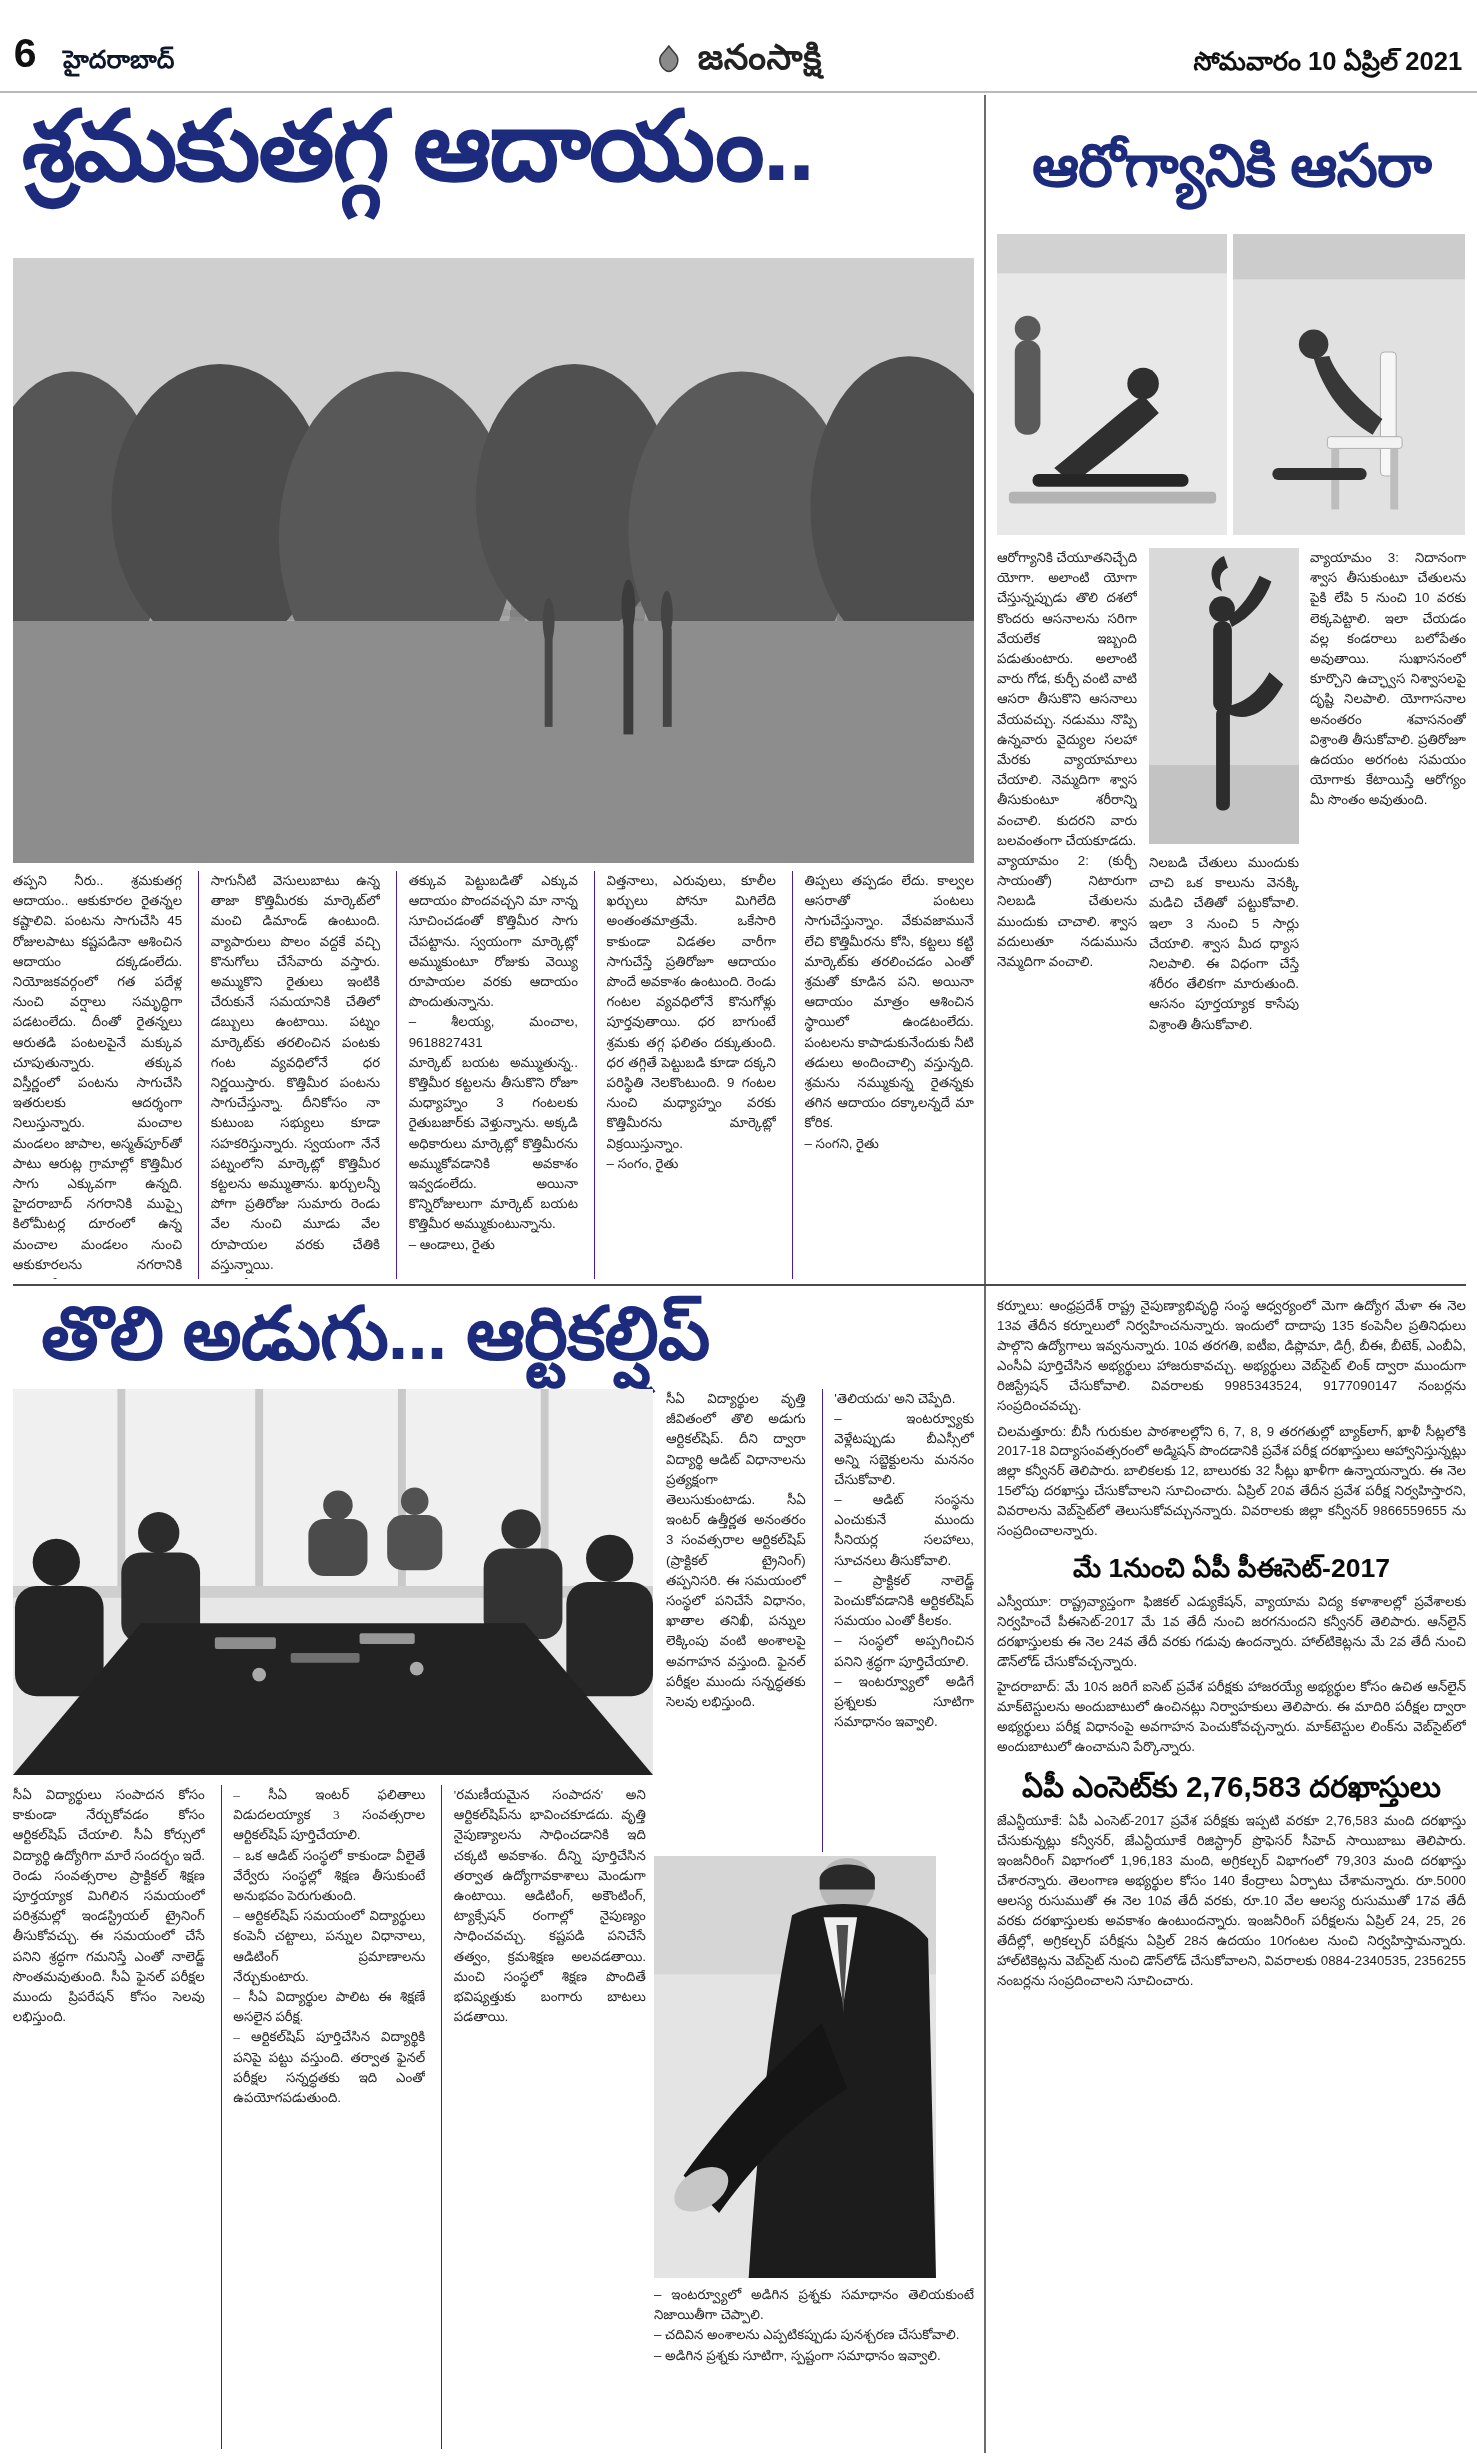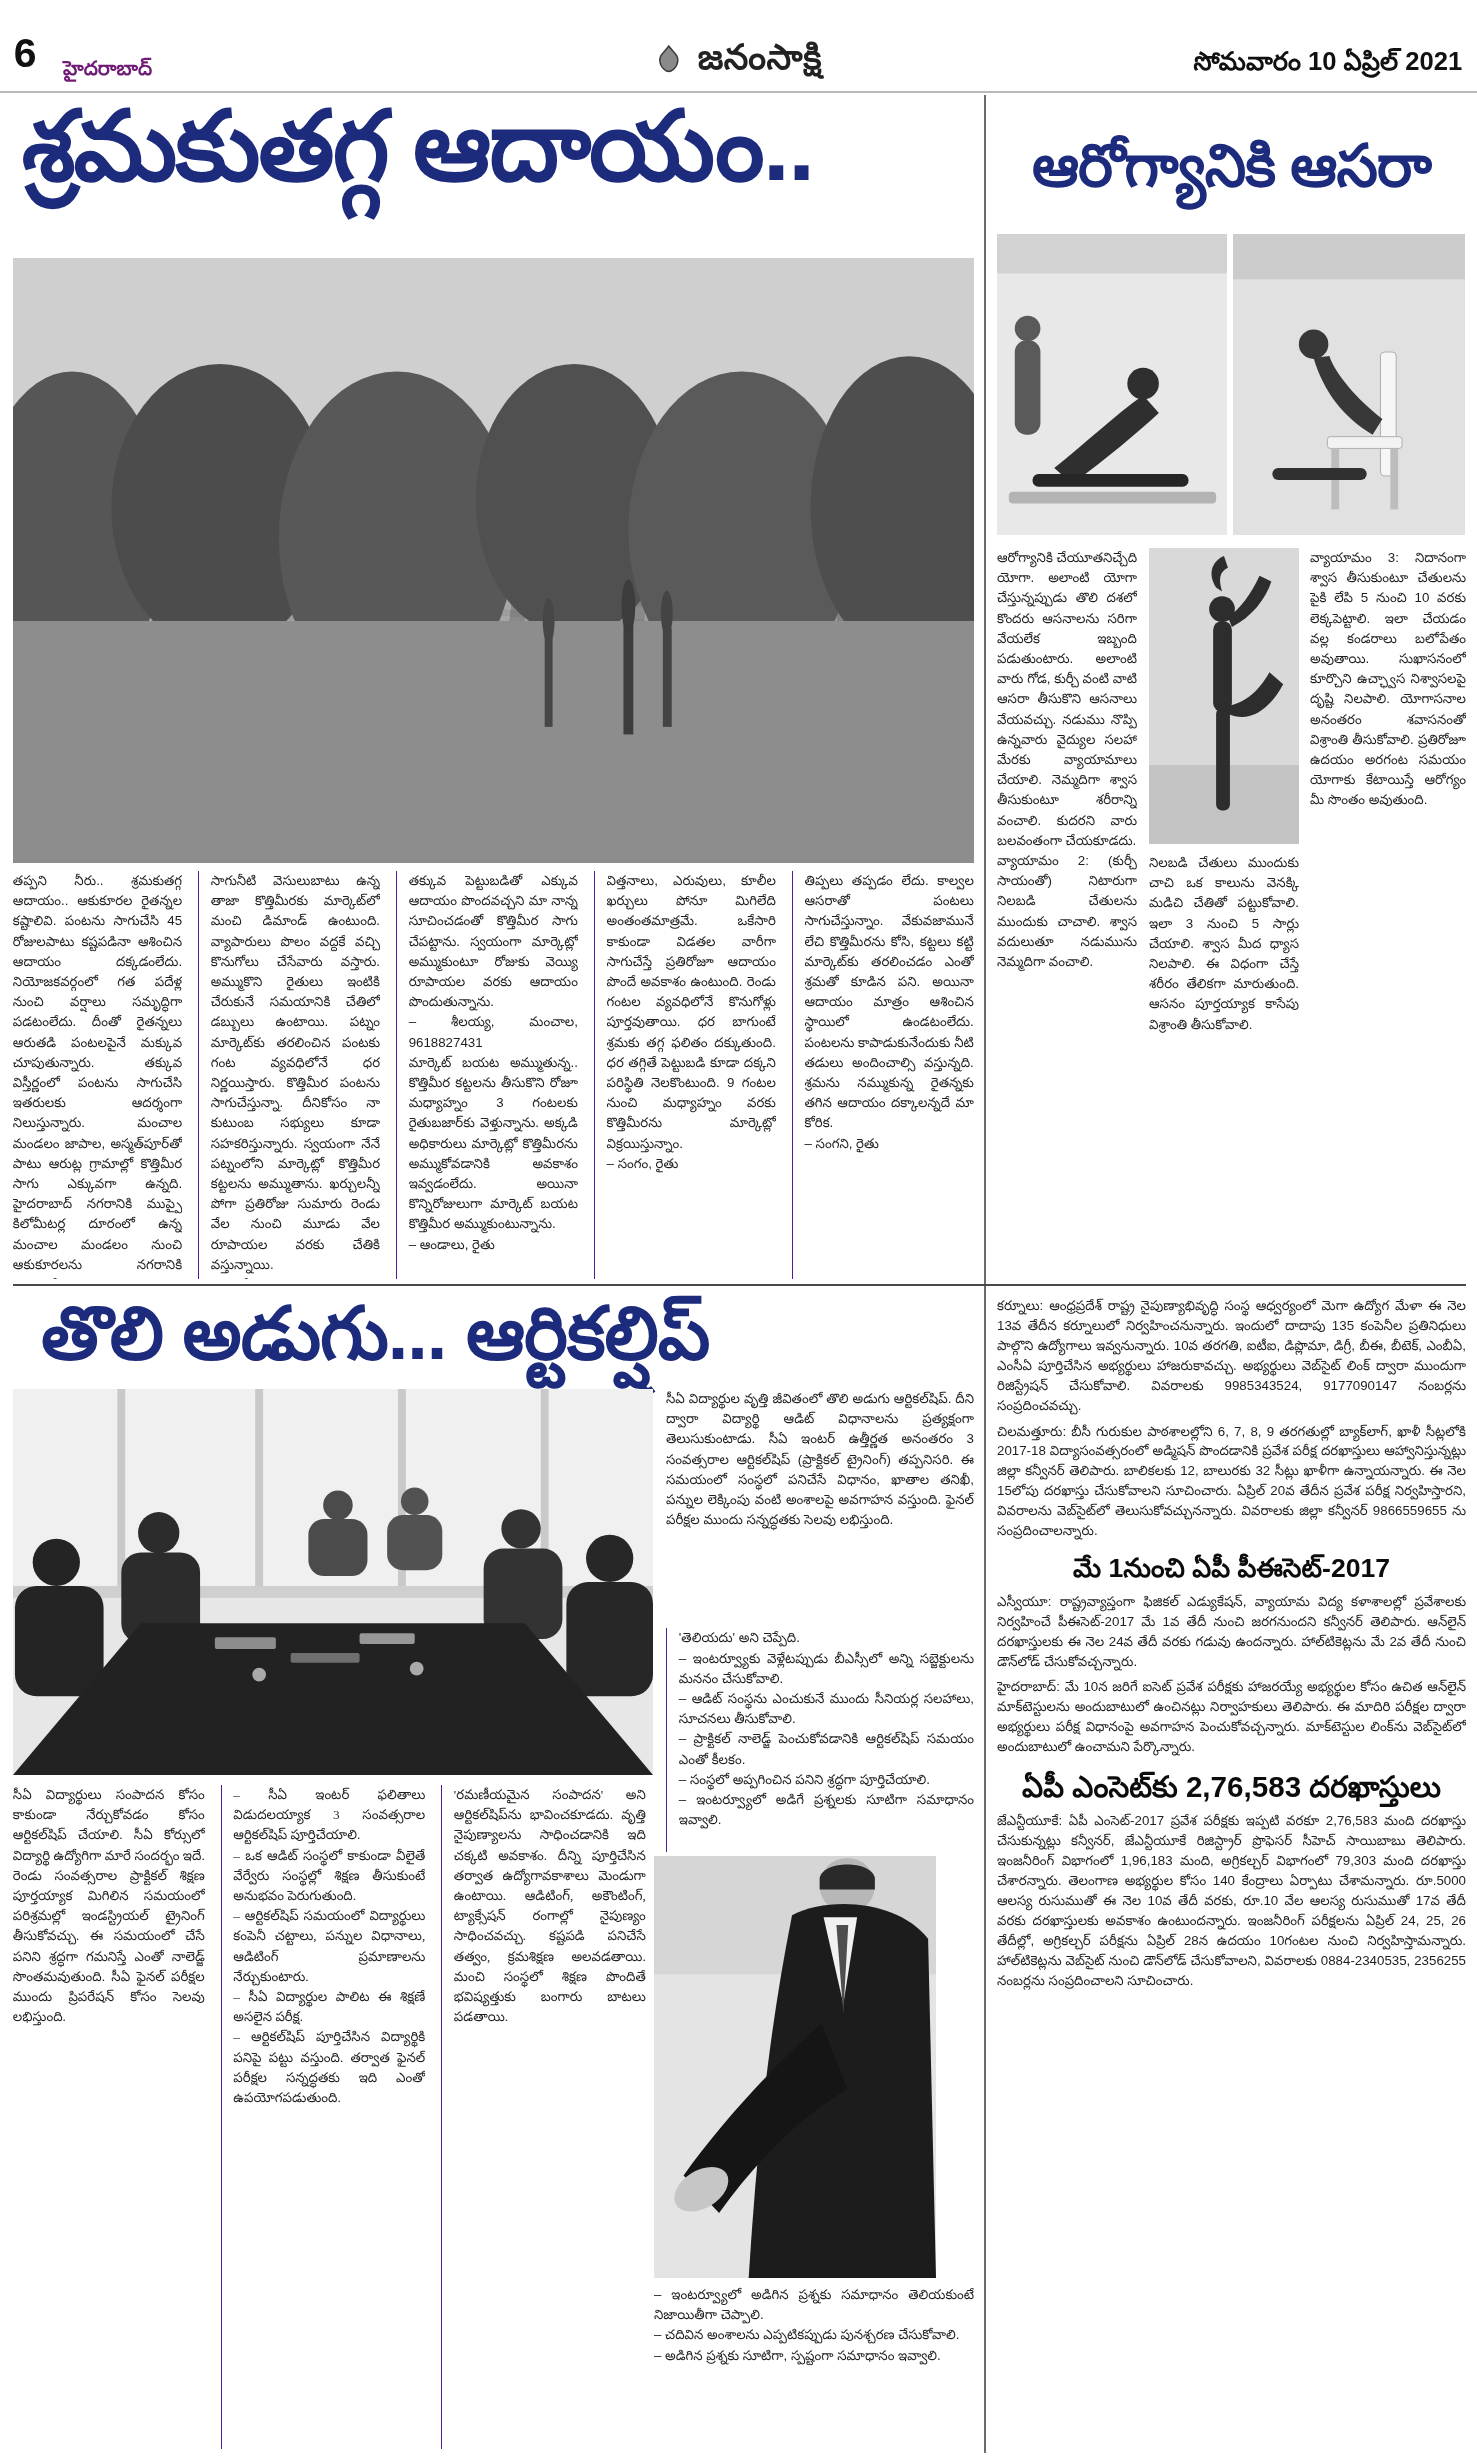--- a/index.html
+++ b/index.html
@@ -4,21 +4,21 @@
 <style>
   html,body{margin:0;padding:0;}
   body{
     width:1478px;height:2463px;position:relative;background:#ffffff;
     font-family:"Liberation Sans","DejaVu Sans",sans-serif;color:#1c1c1c;
     overflow:hidden;
   }
   .abs{position:absolute;}
   
   .hdr-pagenum{left:13.8px;top:29.6px;font-size:41px;font-weight:bold;color:#111;}
-  .hdr-edition{left:63px;top:45px;font-size:20px;font-weight:bold;color:#701a75;margin-top:12px;}
+  .hdr-edition{left:63px;top:45px;font-size:25px;font-weight:bold;color:#0f172a;}
   .hdr-masthead{left:0;top:37px;width:100%;text-align:center;font-size:35px;font-weight:bold;color:#222;
     letter-spacing:0.5px;}
   .hdr-masthead .logo{display:inline-block;vertical-align:-3.9px;margin-right:5.9px;}
   .hdr-date{right:15.8px;top:47px;font-size:25.6px;font-weight:bold;color:#111;}
   .hdr-rule{left:0;top:91px;width:1478px;height:2px;background:#b9b9b9;}
   
   .v-divider{left:984px;top:95px;width:2px;height:2358px;background:#6b6b6b;}
   .mid-rule{left:12.8px;top:1284px;width:1453px;height:2px;background:#4a4a4a;}
   
   .headline-blue{color:#1d2b7d;font-weight:bold;line-height:1.25;}
@@ -177,21 +177,21 @@
       <rect x="562" y="196" width="88" height="116" rx="22" fill="#272727"></rect>
     <polygon points="0,392 650,392 520,238 130,238" fill="#222222"></polygon>
     <rect x="205" y="252" width="62" height="12" rx="2" fill="#8d8d8d"></rect>
     <rect x="352" y="248" width="56" height="11" rx="2" fill="#979797"></rect>
     <rect x="282" y="268" width="70" height="10" rx="2" fill="#6f6f6f"></rect>
     <circle cx="250" cy="290" r="7" fill="#aaaaaa"></circle>
       <circle cx="410" cy="284" r="7" fill="#aaaaaa"></circle>
   </svg>
 </div>
 
-<div class="abs colrow" style="left:666px;top:1389px;width:308px;height:463px;flex-direction:column;">
+<div class="abs colrow" style="left:666px;top:1389px;width:308px;height:463px;">
   <div class="body-text">సీఏ విద్యార్థుల వృత్తి జీవితంలో తొలి అడుగు ఆర్టికల్‌షిప్. దీని ద్వారా విద్యార్థి ఆడిట్ విధానాలను ప్రత్యక్షంగా తెలుసుకుంటాడు. సీఏ ఇంటర్ ఉత్తీర్ణత అనంతరం 3 సంవత్సరాల ఆర్టికల్‌షిప్ (ప్రాక్టికల్ ట్రైనింగ్) తప్పనిసరి. ఈ సమయంలో సంస్థలో పనిచేసే విధానం, ఖాతాల తనిఖీ, పన్నుల లెక్కింపు వంటి అంశాలపై అవగాహన వస్తుంది. ఫైనల్ పరీక్షల ముందు సన్నద్ధతకు సెలవు లభిస్తుంది.</div>
   <div class="body-text">'తెలియదు' అని చెప్పేది.
 – ఇంటర్వ్యూకు వెళ్లేటప్పుడు బీఎస్సీలో అన్ని సబ్జెక్టులను మననం చేసుకోవాలి.
 – ఆడిట్ సంస్థను ఎంచుకునే ముందు సీనియర్ల సలహాలు, సూచనలు తీసుకోవాలి.
 – ప్రాక్టికల్ నాలెడ్జ్ పెంచుకోవడానికి ఆర్టికల్‌షిప్ సమయం ఎంతో కీలకం.
 – సంస్థలో అప్పగించిన పనిని శ్రద్ధగా పూర్తిచేయాలి.
 – ఇంటర్వ్యూలో అడిగే ప్రశ్నలకు సూటిగా సమాధానం ఇవ్వాలి.</div>
 </div>
 
 <div class="abs colrow" style="left:12.8px;top:1785px;width:633px;height:664px;font-family:Liberation Serif, serif;">

